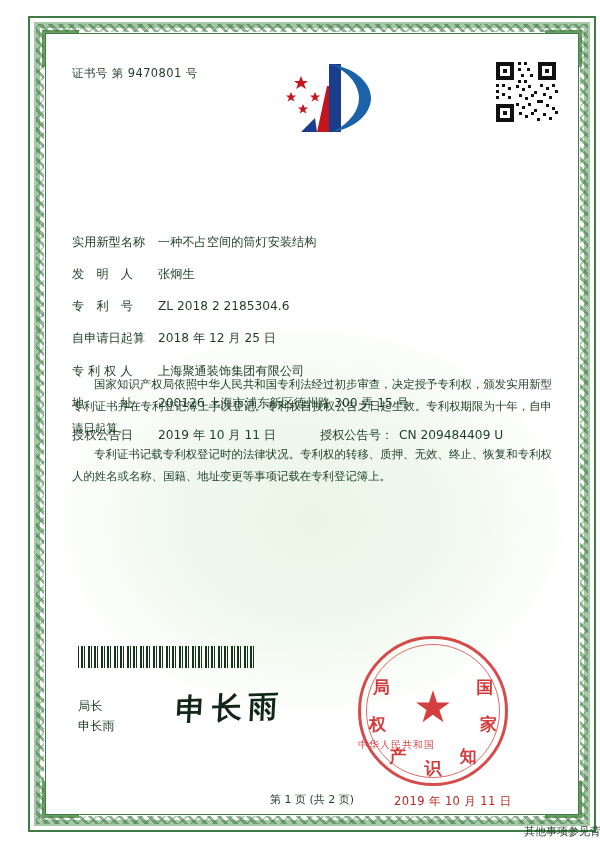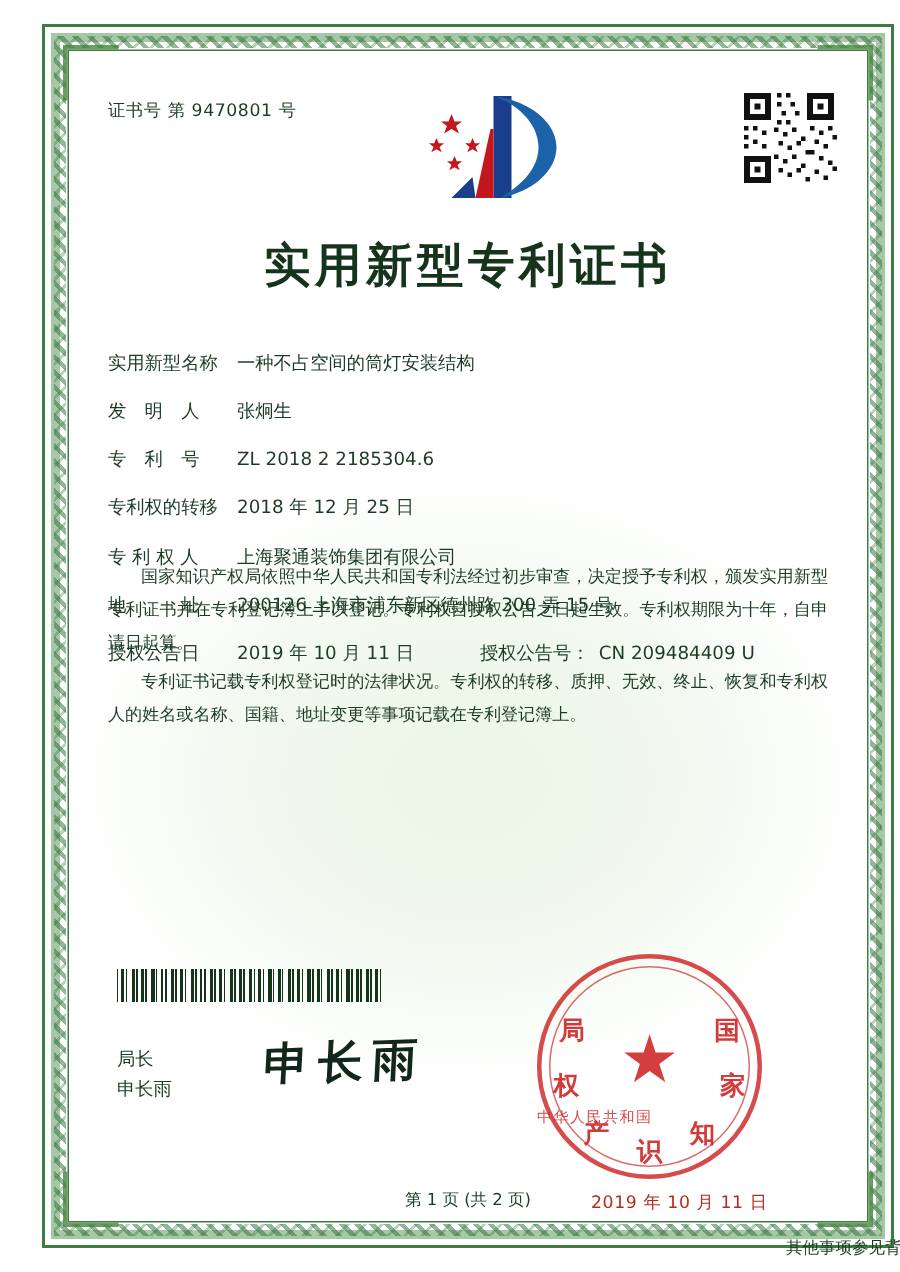--- a/index.html
+++ b/index.html
@@ -372,37 +372,36 @@
           <rect x="46" y="40" width="3" height="3"></rect>
             <rect x="52" y="44" width="3" height="3"></rect>
           <rect x="58" y="47" width="3" height="3"></rect>
             <rect x="49" y="53" width="3" height="3"></rect>
           <rect x="55" y="57" width="3" height="3"></rect>
             <rect x="61" y="51" width="3" height="3"></rect>
         </g>
       </svg>
     </div>
 
-    <div class="title">实用新型专利证书</div>
 
     <div class="fields">
       <div class="field-row">
         <span class="f-label">实用新型名称</span>
         <span class="f-value">一种不占空间的筒灯安装结构</span>
       </div>
       <div class="field-row">
         <span class="f-label">发　明　人</span>
         <span class="f-value">张炯生</span>
       </div>
       <div class="field-row">
         <span class="f-label">专　利　号</span>
         <span class="f-value">ZL 2018 2 2185304.6</span>
       </div>
       <div class="field-row">
-        <span class="f-label">专利权的转移</span>
+        <span class="f-label">自申请日起算</span>
         <span class="f-value">2018 年 12 月 25 日</span>
       </div>
       <div class="field-row">
         <span class="f-label">专 利 权 人</span>
         <span class="f-value">上海聚通装饰集团有限公司</span>
       </div>
       <div class="field-row">
         <span class="f-label">地　　　址</span>
         <span class="f-value">200126 上海市浦东新区德州路 300 弄 15 号</span>
       </div>

